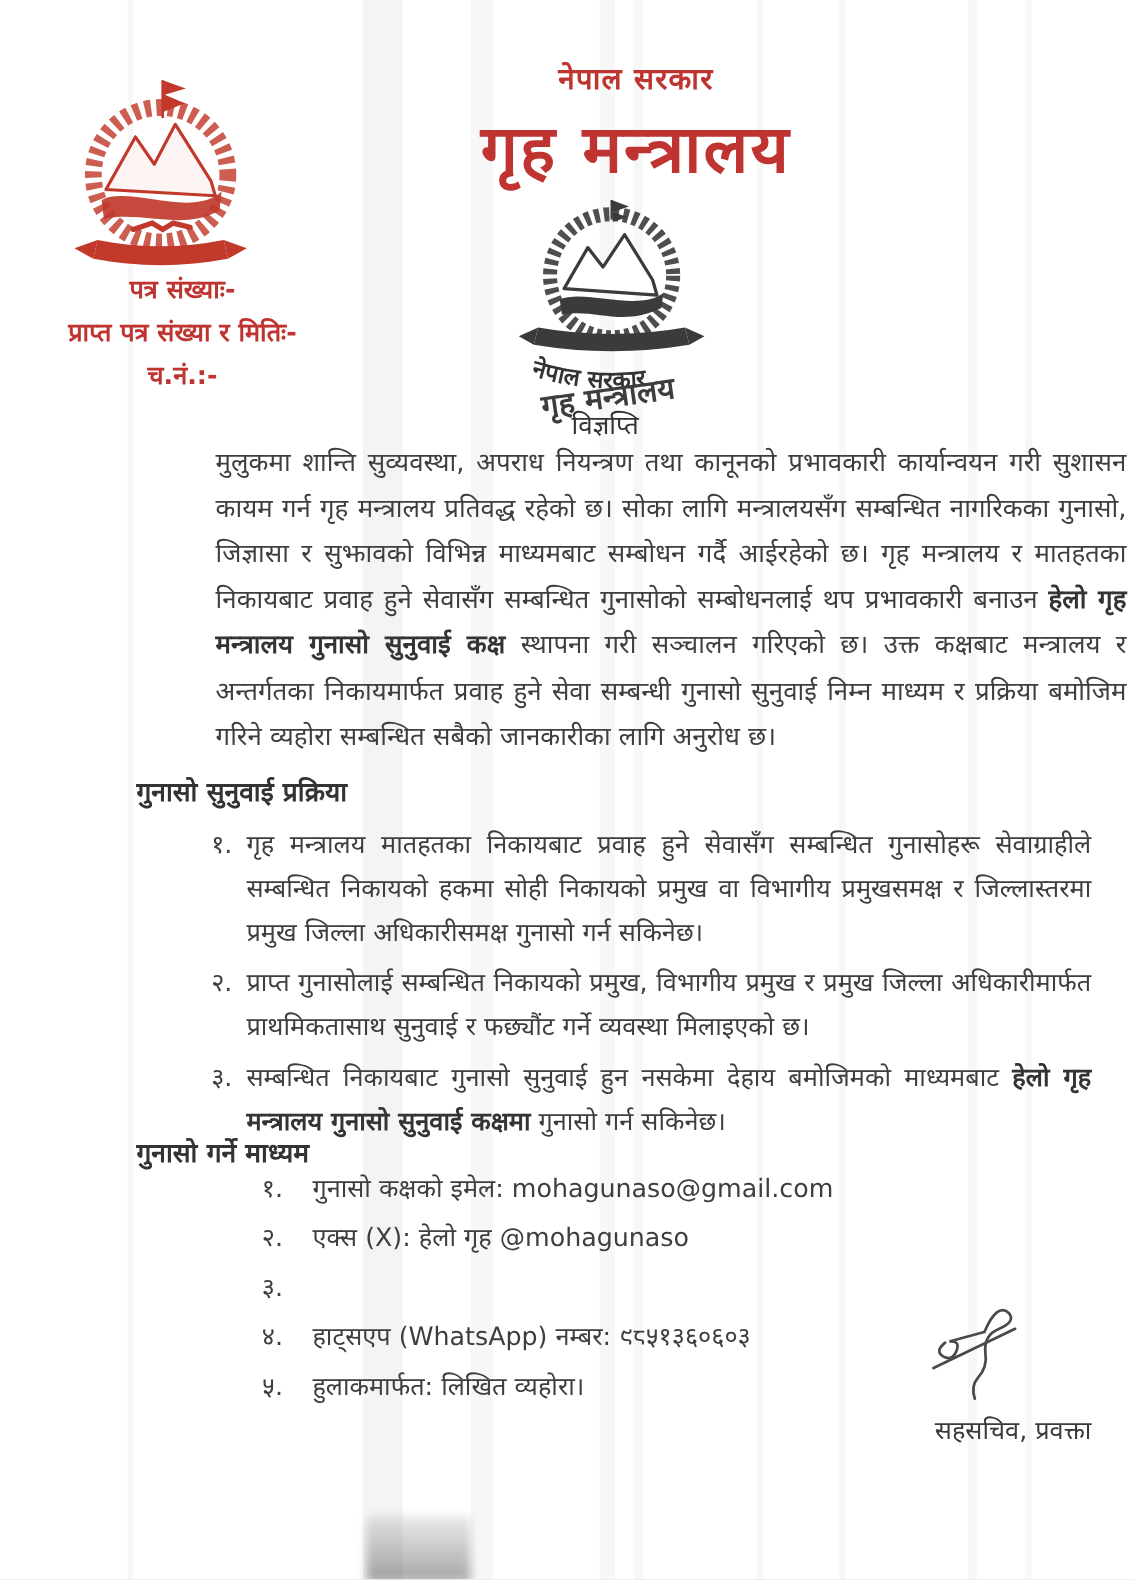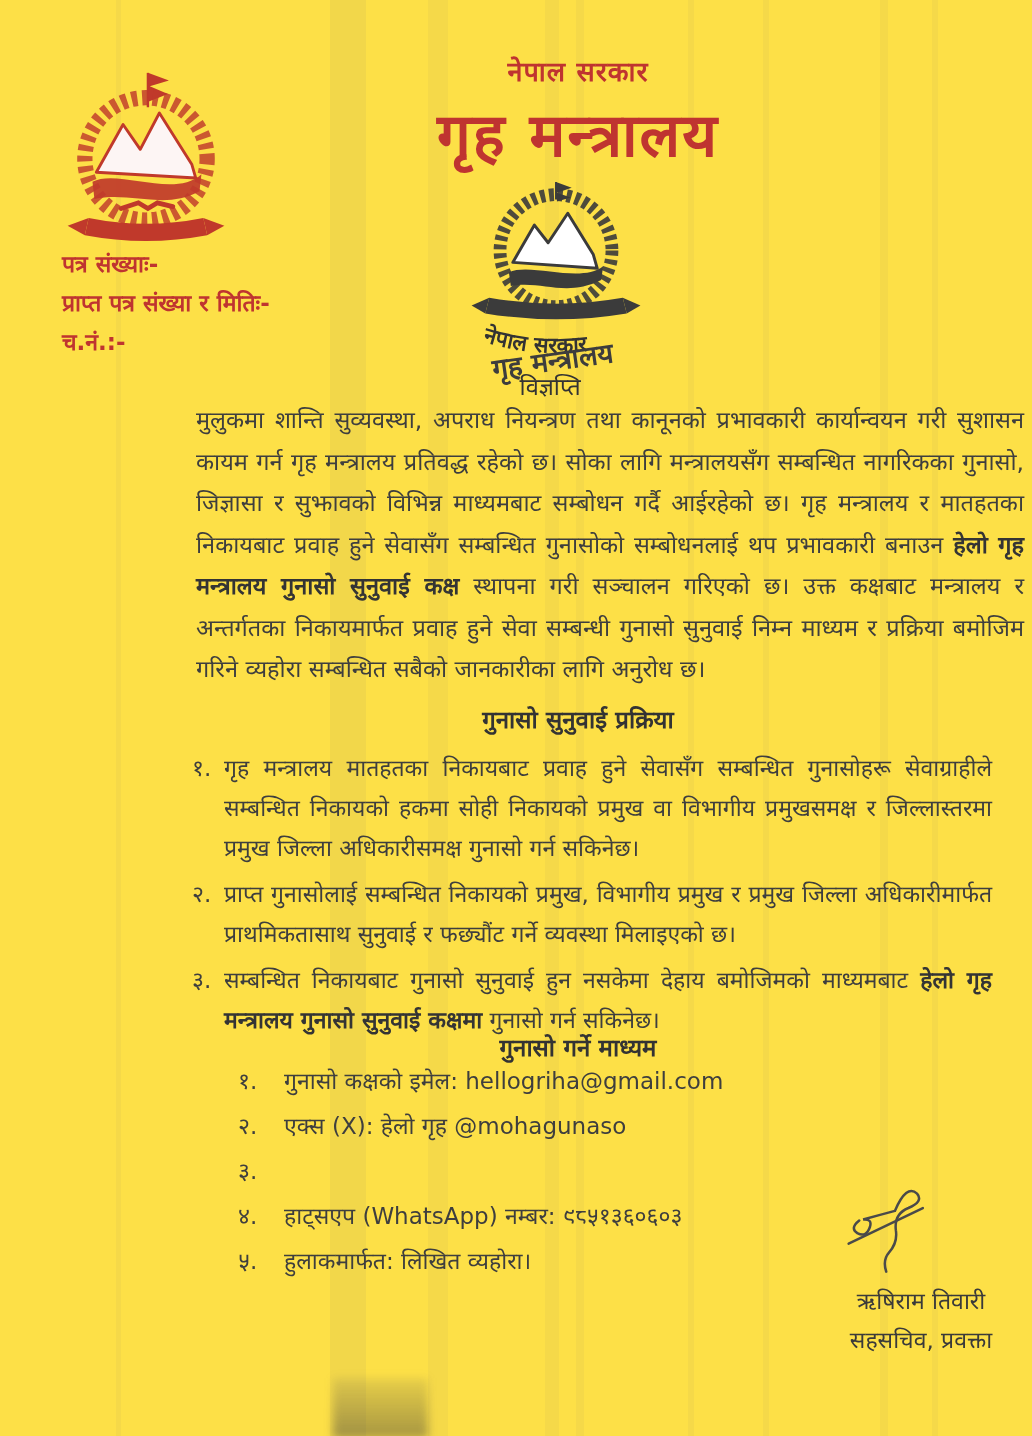--- a/index.html
+++ b/index.html
@@ -1,43 +1,43 @@
 <!DOCTYPE html>
 <html lang="ne"><head>
 <meta charset="utf-8">
 <style>
   html,body{margin:0;padding:0;background:#e8e8e8;}
   .page{
     position:relative;
     width:1032px;height:1436px;
     margin:0 auto;
-    background:#fde047;
+    background:#ffffff;
     overflow:hidden;
     font-family:"DejaVu Sans","Liberation Sans",sans-serif;
     color:#3e3e3e;
   }
   
   .streak{position:absolute;top:0;bottom:0;background:rgba(110,110,110,0.055);pointer-events:none;}
   .smudge{position:absolute;left:333px;top:1378px;width:95px;height:60px;
     background:linear-gradient(180deg,rgba(90,90,90,.12),rgba(60,60,60,.45));
     filter:blur(4px);pointer-events:none;}
   .red{color:#bf3430;}
   
   .hdr{position:absolute;left:124px;width:908px;text-align:center;}
   .gov-title{top:52px;font-size:27px;font-weight:700;letter-spacing:1px;}
   .ministry-title{top:92px;font-size:60px;font-weight:800;letter-spacing:2px;}
   .emblem-red{position:absolute;left:60px;top:64px;width:172px;height:184px;}
   .seal{position:absolute;left:448px;top:168px;width:216px;height:231px;}
   .addr{position:absolute;right:25px;top:216px;text-align:right;font-size:24px;line-height:38px;font-weight:600;}
-  .fields{position:absolute;left:62px;top:252px;font-size:23px;font-weight:600;}
+  .fields{position:absolute;left:62px;top:252px;font-size:23px;font-weight:600;text-align:center;}
   .fields div{margin-bottom:15px;line-height:24px;}
   
   .body-par{position:absolute;left:163px;width:828px;top:400px;
     font-size:23.5px;line-height:41.5px;text-align:justify;text-align-last:left;margin-left:33px;}
-  .sec-title{position:absolute;left:124px;width:908px;text-align:center;font-size:24px;font-weight:700;color:#333;}
+  .sec-title{position:absolute;left:124px;width:908px;font-size:24px;font-weight:700;color:#333;}
   .sec1-title{top:702px;}
   .sec2-title{top:1030px;}
   .olist{position:absolute;left:192px;width:800px;top:748px;font-size:23px;line-height:40px;}
   .olist .item{display:flex;margin-bottom:6px;}
   .olist .num{width:32px;flex:none;}
   .olist .txt{flex:1;text-align:justify;text-align-last:left;}
   .mlist{position:absolute;left:238px;width:620px;top:1066px;font-size:23px;}
   .mlist .item{display:flex;margin-bottom:15px;line-height:30px;}
   .mlist .num{width:46px;flex:none;}
   b.inl{font-weight:700;color:#343434;}
@@ -117,21 +117,21 @@
     <div class="item">
       <span class="num">३.</span>
       <span class="txt"><span>सम्बन्धित निकायबाट गुनासो सुनुवाई हुन नसकेमा देहाय बमोजिमको माध्यमबाट </span><b class="inl">हेलो गृह मन्त्रालय गुनासो सुनुवाई कक्षमा</b><span> गुनासो गर्न सकिनेछ।</span></span>
     </div>
   </div>
 
   <div class="sec-title sec2-title">गुनासो गर्ने माध्यम</div>
   <div class="mlist">
     <div class="item">
       <span class="num">१.</span>
-      <span class="txt">गुनासो कक्षको इमेल: hellogriha@gmail.com</span>
+      <span class="txt">गुनासो कक्षको इमेल: mohagunaso@gmail.com</span>
     </div>
     <div class="item">
       <span class="num">२.</span>
       <span class="txt">एक्स (X): हेलो गृह @mohagunaso</span>
     </div>
     <div class="item">
       <span class="num">३.</span>
     </div>
     <div class="item">
       <span class="num">४.</span>
@@ -141,18 +141,17 @@
       <span class="num">५.</span>
       <span class="txt">हुलाकमार्फत: लिखित व्यहोरा।</span>
     </div>
   </div>
 
   <svg class="sign-svg" viewBox="0 0 100 110" aria-hidden="true">
     <path d="M16 40 q-10 8 -2 13 q9 5 13 -6 q3 -9 -7 -8 q18 -5 33 -9 q12 -28 23 -18 q7 8 -9 15 q-15 6 -13 23 q2 13 -7 23 q-7 8 -3 20" stroke="#4a4a4a" stroke-width="2.6" fill="none" stroke-linecap="round"></path>
     <line x1="5" y1="64" x2="82" y2="27" stroke="#4a4a4a" stroke-width="2.6" stroke-linecap="round"></line>
   </svg>
   <div class="signer">
-    <div>ऋषिराम तिवारी</div>
     <div>सहसचिव, प्रवक्ता</div>
   </div>
 
 
 </div>
 
 </body></html>

